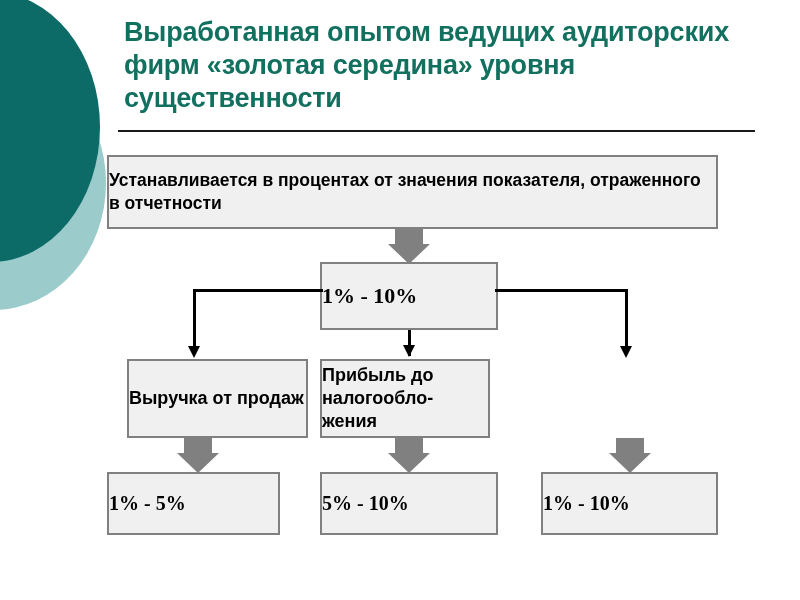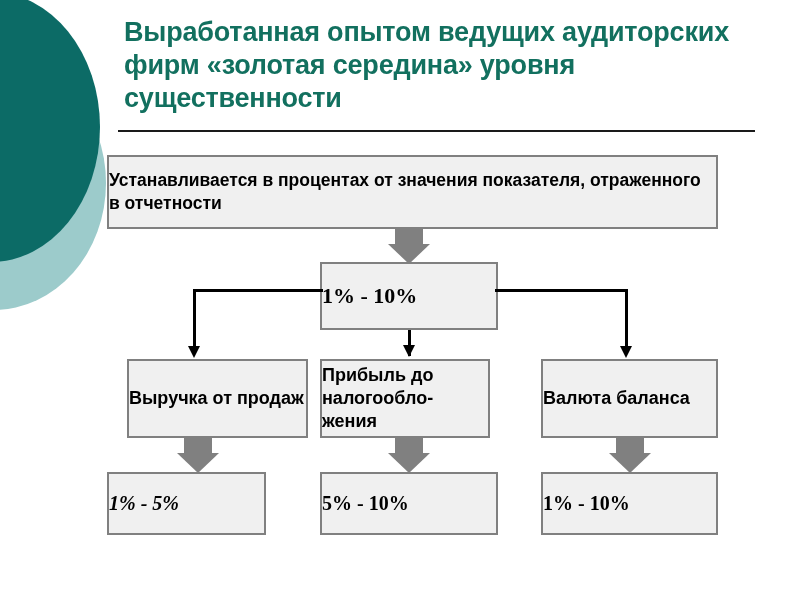--- a/index.html
+++ b/index.html
@@ -88,21 +88,21 @@
     font-size: 17.5px; line-height: 23px;
   }
   #box-range {
     left: 320px; top: 262px; width: 178px; height: 68px;
     font-size: 22px;
   }
   #box-m1 { left: 107px; top: 359px; width: 181px; height: 79px; font-size: 18px; line-height: 23px; margin-left: 20px; }
   #box-m2 { left: 320px; top: 359px; width: 170px; height: 79px; font-size: 18px; line-height: 23px; }
   #box-m3 { left: 541px; top: 359px; width: 177px; height: 79px; font-size: 18px; line-height: 23px; }
 
-  #box-b1 { left: 107px; top: 472px; width: 159px; height: 63px; font-size: 20px; font-style: italic; }
+  #box-b1 { left: 107px; top: 472px; width: 173px; height: 63px; font-size: 20px; }
   #box-b2 { left: 320px; top: 472px; width: 178px; height: 63px; font-size: 20px; }
   #box-b3 { left: 541px; top: 472px; width: 177px; height: 63px; font-size: 20px; }
 
   
   .block-arrow {
     position: absolute;
     background: #808080;
     pointer-events: none;
   }
   .block-arrow .shaft {
@@ -192,23 +192,20 @@
   <div class="arrowhead-down" id="head-left"></div>
   <div class="arrowhead-down" id="head-mid"></div>
   <div class="arrowhead-down" id="head-right"></div>
 
   <div class="box" id="box-m1">
     <span class="box-text sans-bold">Выручка от продаж</span>
   </div>
   <div class="box" id="box-m2">
     <span class="box-text sans-bold">Прибыль до налогообло-жения</span>
   </div>
-  <div class="box" id="box-m3">
-    <span class="box-text sans-bold">Валюта баланса</span>
-  </div>
 
   <div class="block-arrow" id="arrow-m1-b1" style="background:transparent">
     <div class="shaft"></div>
     <div class="head"></div>
   </div>
   <div class="block-arrow" id="arrow-m2-b2" style="background:transparent">
     <div class="shaft"></div>
     <div class="head"></div>
   </div>
   <div class="block-arrow" id="arrow-m3-b3" style="background:transparent">

